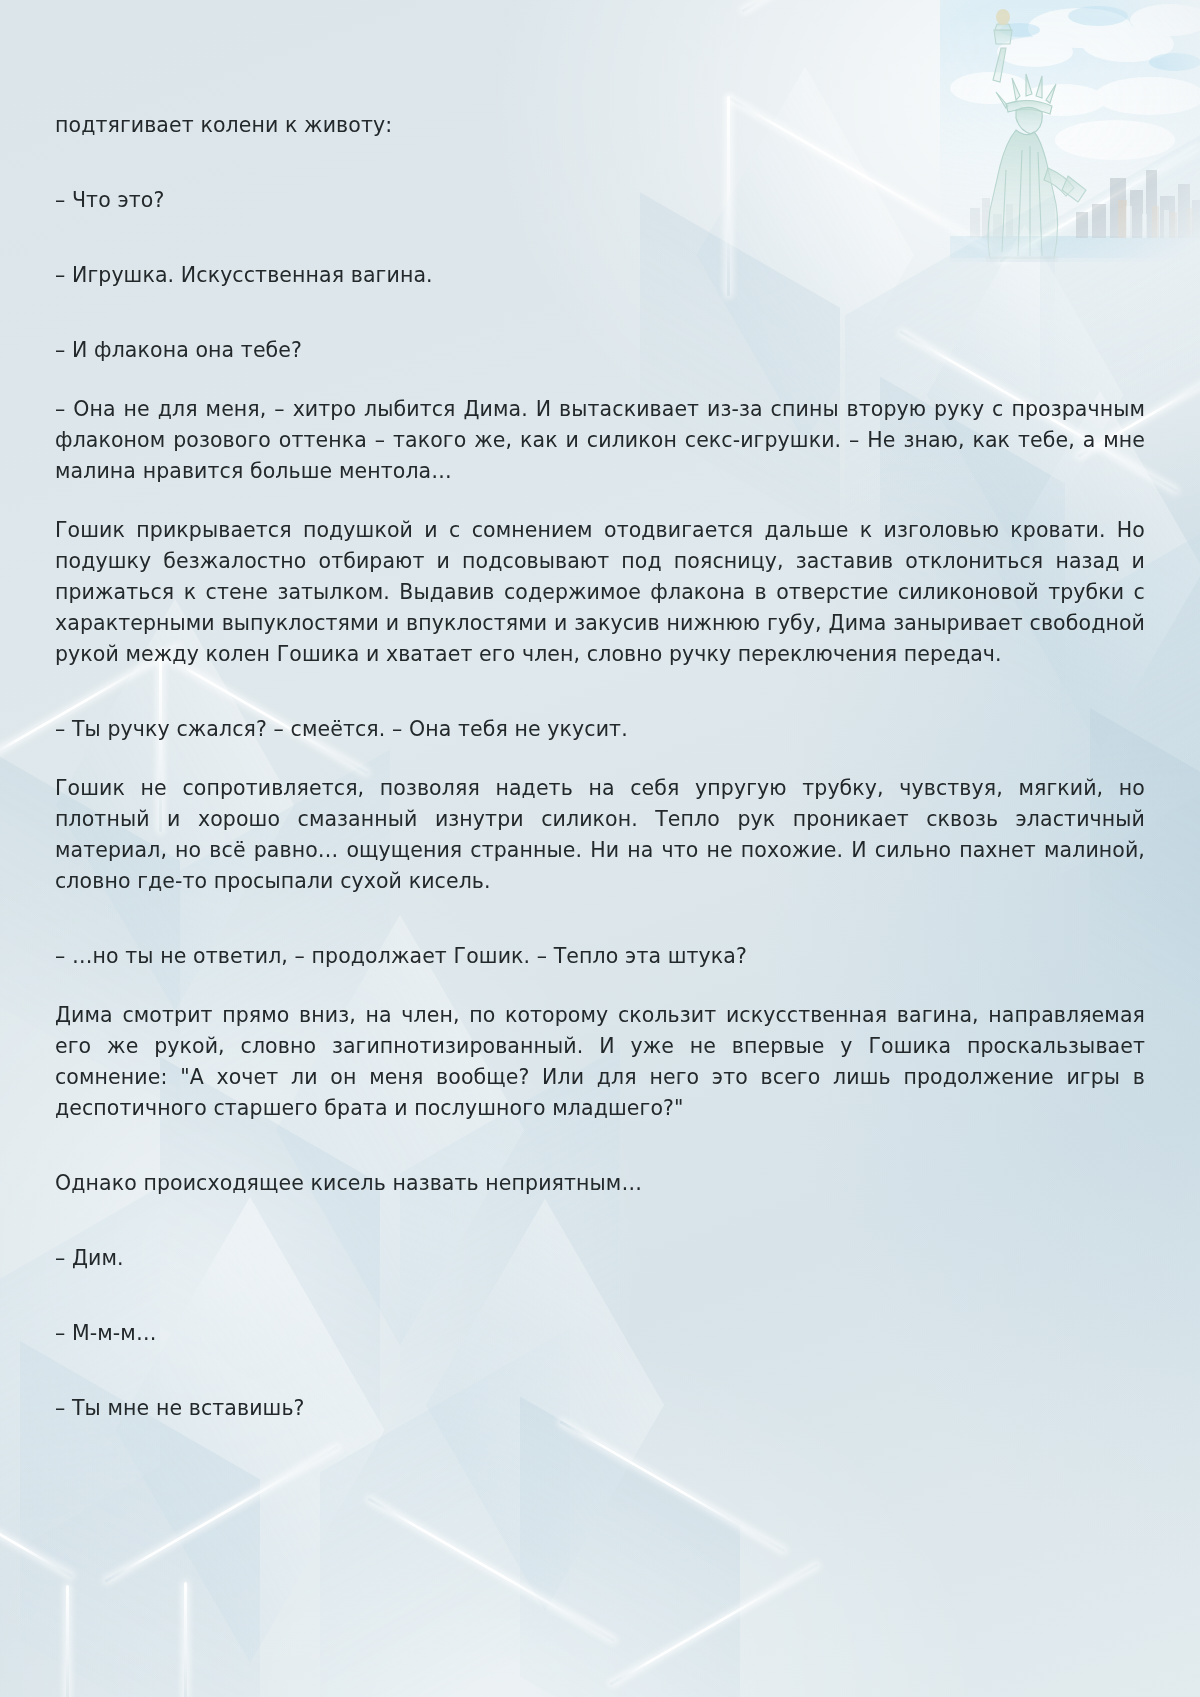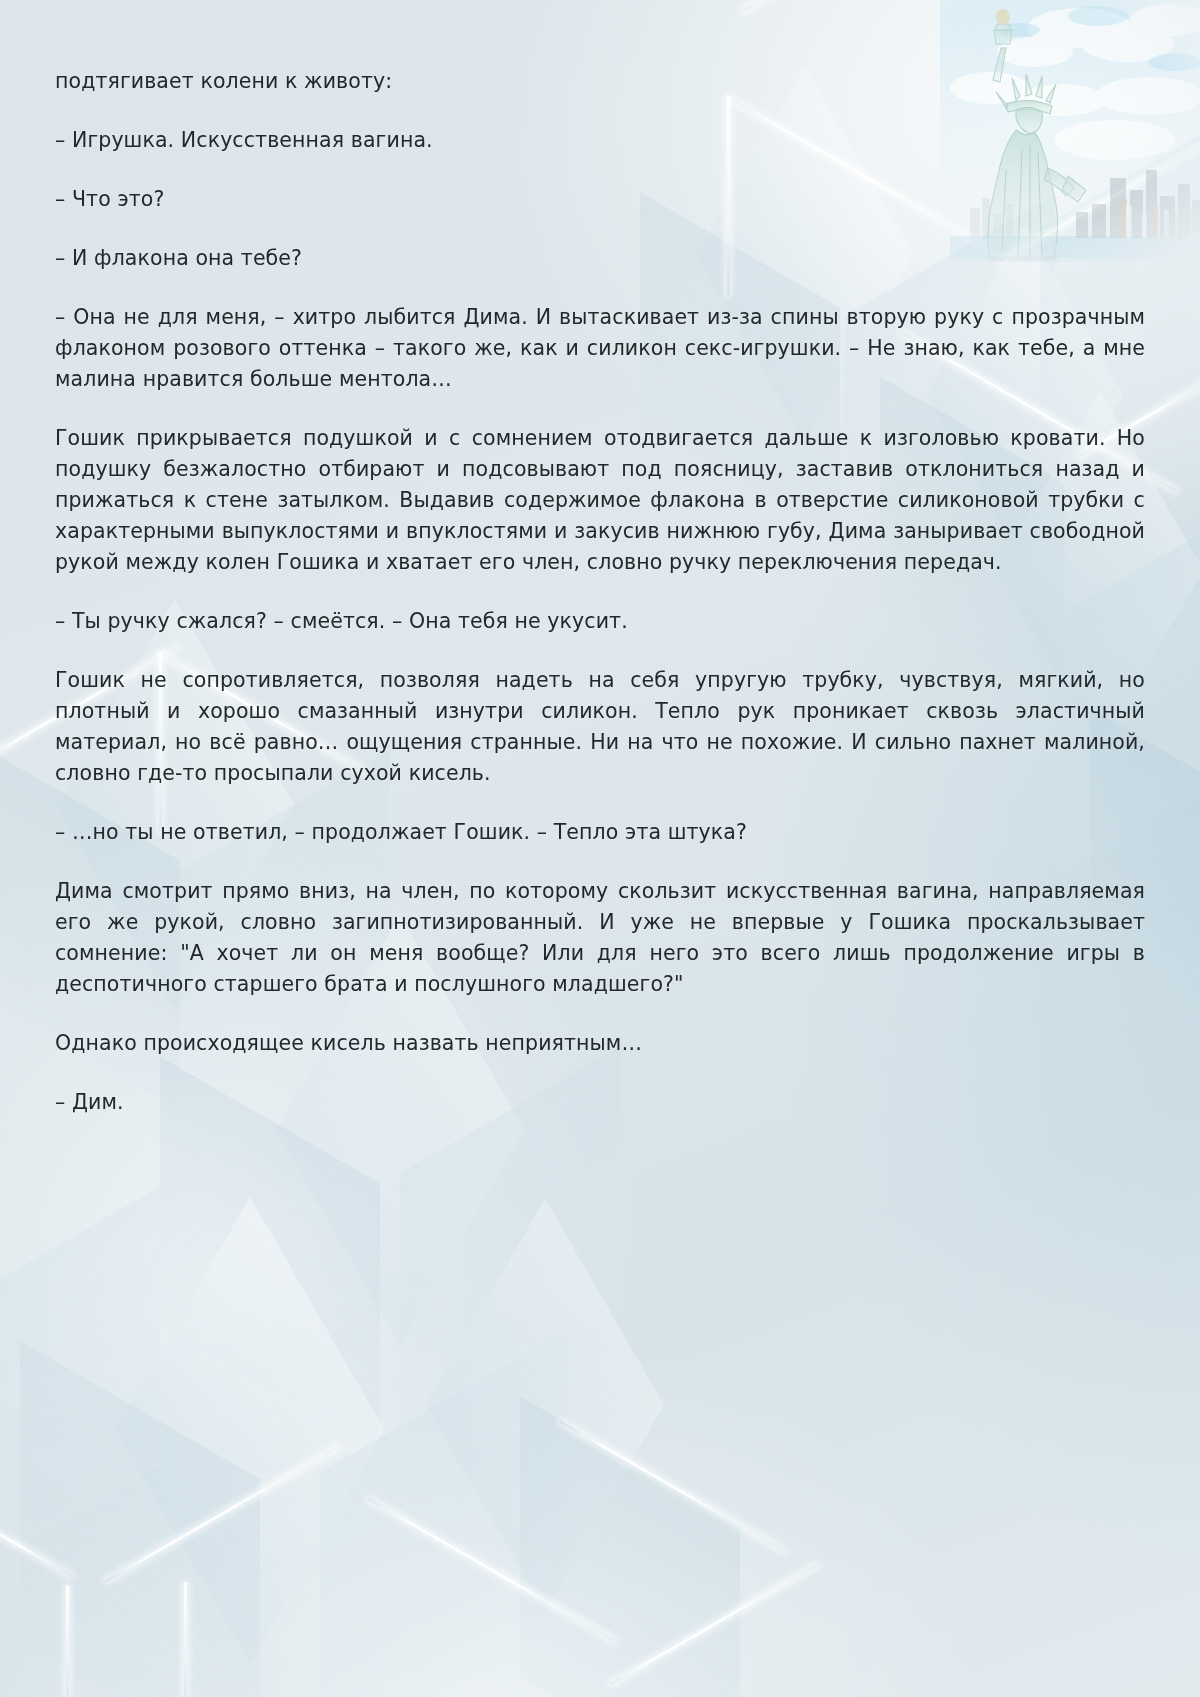--- a/index.html
+++ b/index.html
@@ -96,21 +96,21 @@
   p.para {
     margin: 0 0 28px 0;
     font-family: "DejaVu Sans", sans-serif;
     font-size: 20.5px;
     line-height: 31px;
     color: #23282b;
     letter-spacing: 0.1px;
     -webkit-font-smoothing: antialiased;
   }
   p.para.justify { text-align: justify; text-justify: inter-word; }
-  p.para.plain   { text-align: left; }
+  p.para.plain   { text-align: left; margin-top: 44px; }
   p.para:last-child { margin-bottom: 0; }
 </style>
 </head>
 <body>
 
 <div id="page">
 
   <div class="bg-layer bg-wash"></div>
 
   <div class="bg-layer iso-faces">
@@ -264,26 +264,28 @@
           <path d="M200 146 L200 256" fill="none"></path>
         </g>
 
         <rect x="156" y="256" width="72" height="6" fill="#b9ccd4" opacity="0.5"></rect>
       </g>
     </svg>
   </div>
 
   <div id="content">
     <p class="para plain">подтягивает колени к животу:</p>
+    <p class="para plain">– Что это?</p>
     <p class="para plain">– Игрушка. Искусственная вагина.</p>
-    <p class="para plain">– Что это?</p>
     <p class="para plain">– И флакона она тебе?</p>
     <p class="para justify">– Она не для меня, – хитро лыбится Дима. И вытаскивает из-за спины вторую руку с прозрачным флаконом розового оттенка – такого же, как и силикон секс-игрушки. – Не знаю, как тебе, а мне малина нравится больше ментола…</p>
     <p class="para justify">Гошик прикрывается подушкой и с сомнением отодвигается дальше к изголовью кровати. Но подушку безжалостно отбирают и подсовывают под поясницу, заставив отклониться назад и прижаться к стене затылком. Выдавив содержимое флакона в отверстие силиконовой трубки с характерными выпуклостями и впуклостями и закусив нижнюю губу, Дима заныривает свободной рукой между колен Гошика и хватает его член, словно ручку переключения передач.</p>
     <p class="para plain">– Ты ручку сжался? – смеётся. – Она тебя не укусит.</p>
     <p class="para justify">Гошик не сопротивляется, позволяя надеть на себя упругую трубку, чувствуя, мягкий, но плотный и хорошо смазанный изнутри силикон. Тепло рук проникает сквозь эластичный материал, но всё равно… ощущения странные. Ни на что не похожие. И сильно пахнет малиной, словно где-то просыпали сухой кисель.</p>
     <p class="para plain">– …но ты не ответил, – продолжает Гошик. – Тепло эта штука?</p>
     <p class="para justify">Дима смотрит прямо вниз, на член, по которому скользит искусственная вагина, направляемая его же рукой, словно загипнотизированный. И уже не впервые у Гошика проскальзывает сомнение: "А хочет ли он меня вообще? Или для него это всего лишь продолжение игры в деспотичного старшего брата и послушного младшего?"</p>
     <p class="para plain">Однако происходящее кисель назвать неприятным…</p>
     <p class="para plain">– Дим.</p>
+    <p class="para plain">– М-м-м…</p>
+    <p class="para plain">– Ты мне не вставишь?</p>
   </div>
 
 </div>
 
 </body></html>

